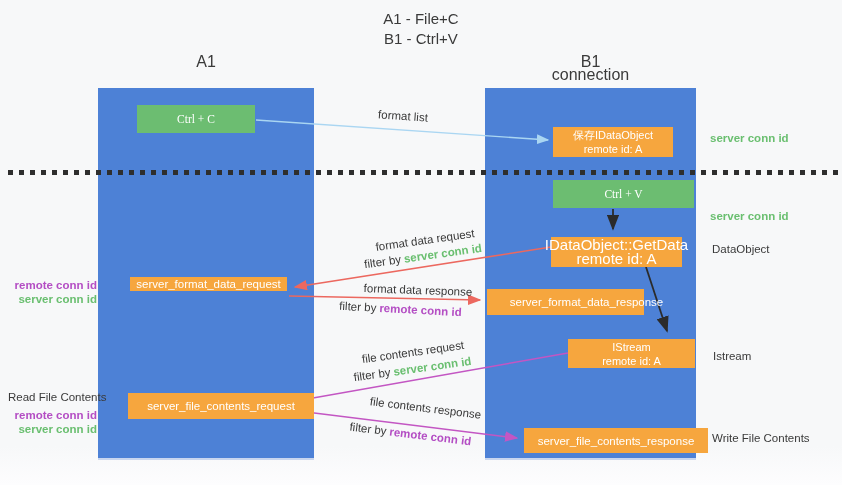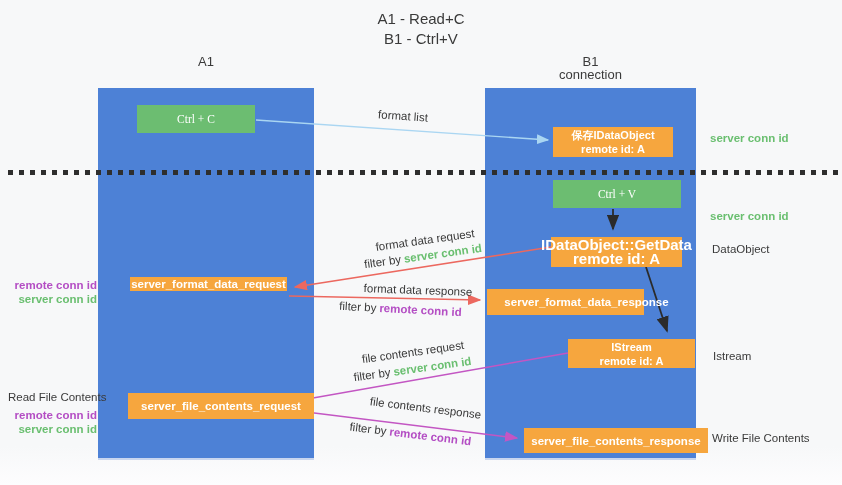--- a/index.html
+++ b/index.html
@@ -10,48 +10,48 @@
   }
   *{margin:0;padding:0;box-sizing:border-box;}
   html,body{width:842px;height:485px;}
   body{
     font-family:"Liberation Sans","DejaVu Sans",sans-serif;
     background:linear-gradient(180deg,#f7f8f9 0%,#f7f8f9 92%,#fdfdfe 100%);
     position:relative;overflow:hidden;color:var(--ink);
   }
   .abs{position:absolute;}
   .title{left:0;top:9px;width:100%;text-align:center;font-size:15px;line-height:20px;color:#3a3a3a;z-index:6;}
-  .col-header{top:55px;text-align:center;font-size:13px;line-height:13px;color:#3a3a3a;z-index:6;}
+  .col-header{top:55px;text-align:center;font-size:16px;line-height:13px;color:#3a3a3a;z-index:6;}
   .column{top:88px;height:372px;background:var(--column-blue);border-bottom:2px solid #c9d6ef;z-index:1;}
   .divider{left:8px;top:170px;width:830px;height:5px;z-index:2;
     background:repeating-linear-gradient(90deg,#2e2e2e 0 5px,transparent 5px 11px);}
   svg.overlay{left:0;top:0;z-index:3;pointer-events:none;}
   .node{z-index:4;display:flex;flex-direction:column;align-items:center;justify-content:center;
     color:#fff;font-size:11.5px;line-height:14px;text-align:center;}
   .green-box{background:var(--box-green);font-family:Liberation Serif, serif;}
-  .orange-box{background:var(--box-orange);font-weight:bold;}
+  .orange-box{background:var(--box-orange);}
   .alabel{z-index:5;font-size:11.5px;color:#3a3a3a;text-align:center;white-space:nowrap;}
   .side{z-index:5;font-size:11.5px;color:#3a3a3a;white-space:nowrap;}
   .kw-green{color:var(--text-green);font-weight:bold;}
   .kw-purple{color:var(--text-purple);font-weight:bold;}
   .flabel .kw-green,.flabel .kw-purple{margin-left:3px;}
   .side.kw-green,.side.kw-purple{font-weight:bold;}
   .pair{text-align:right;line-height:14px;font-weight:bold;}
   .arrow-blue-l{stroke:var(--arrow-lightblue);stroke-width:1.4;}
   .arrow-black-l{stroke:var(--arrow-black);stroke-width:1.8;}
   .arrow-red-l{stroke:var(--arrow-red);stroke-width:1.5;}
   .arrow-magenta-l{stroke:var(--arrow-magenta);stroke-width:1.5;}
   .fill-blue{fill:var(--arrow-lightblue);} .fill-black{fill:var(--arrow-black);}
   .fill-red{fill:var(--arrow-red);} .fill-magenta{fill:var(--arrow-magenta);}
 </style>
 </head>
 <body>
 
 <div class="abs title">
-  <div>A1 - Read+C</div>
+  <div>A1 - File+C</div>
   <div>B1 - Ctrl+V</div>
 </div>
 
 <div class="abs col-header" style="left:98px;width:216px;">
   <div>A1</div>
 </div>
 <div class="abs col-header" style="left:485px;width:211px;">
   <div>B1</div>
   <div>connection</div>
 </div>
@@ -87,21 +87,21 @@
 
 <div class="abs node green-box" style="left:137px;top:105px;width:118px;height:28px;">
   <div>Ctrl + C</div>
 </div>
 
 <div class="abs node orange-box" style="left:553px;top:127px;width:120px;height:30px;font-size:11px;">
   <div>保存IDataObject</div>
   <div>remote id: A</div>
 </div>
 
-<div class="abs node green-box" style="left:553px;top:180px;width:128px;height:28px;">
+<div class="abs node green-box" style="left:553px;top:180px;width:141px;height:28px;">
   <div>Ctrl + V</div>
 </div>
 
 <div class="abs node orange-box" style="left:551px;top:237px;width:131px;height:30px;font-size:15px;">
   <div>IDataObject::GetData</div>
   <div>remote id: A</div>
 </div>
 
 <div class="abs node orange-box" style="left:130px;top:277px;width:157px;height:14px;">
   <div>server_format_data_request</div>

